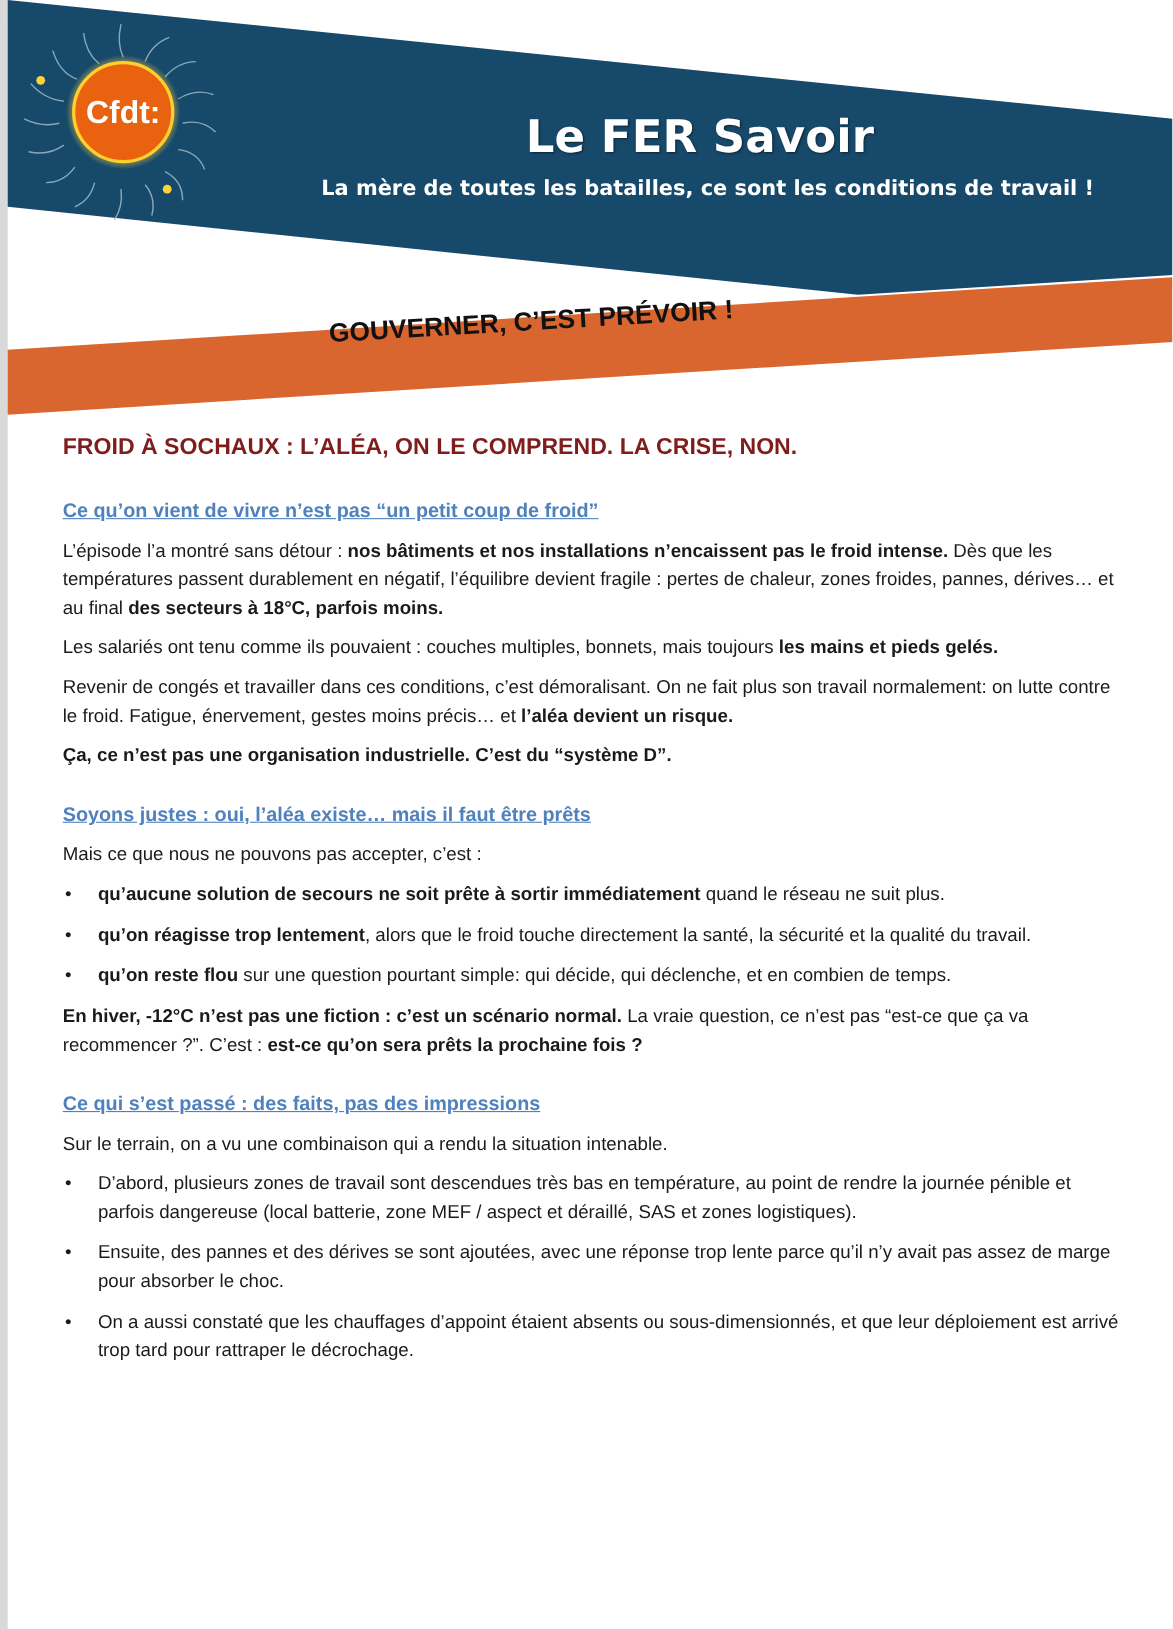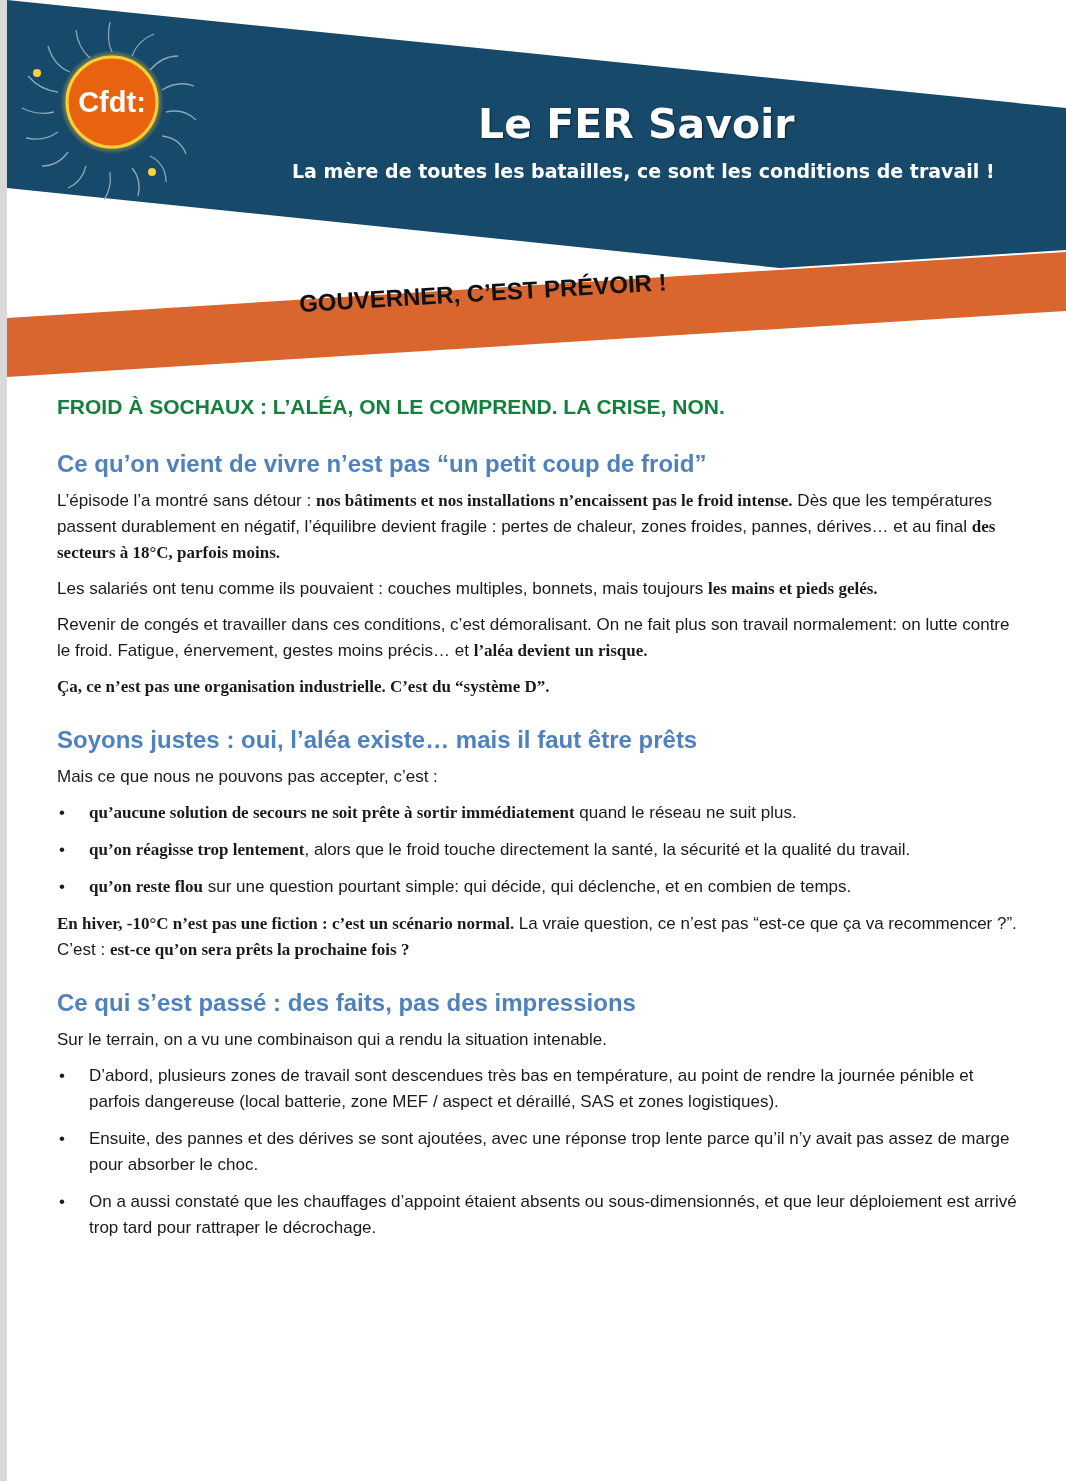--- a/index.html
+++ b/index.html
@@ -9,30 +9,30 @@
   .header-svg { position:absolute; left:0; top:0; }
   .title { position:absolute; left:478px; top:100px; font-family:"DejaVu Sans", sans-serif;
            font-weight:bold; font-size:41px; color:#ffffff; letter-spacing:0px;
            text-shadow:1px 1px 2px rgba(0,0,0,0.5); }
   .subtitle { position:absolute; left:256px; top:160px; font-family:"DejaVu Sans", sans-serif;
               font-weight:bold; font-size:19px; color:#ffffff;margin-left:36px; }
   .banner-text { position:absolute; left:300px; top:290px; font-family:"Liberation Sans", sans-serif;
                  font-weight:bold; font-size:24px; color:#111; transform:rotate(-3.4deg);
                  transform-origin:left bottom; }
   .content { position:absolute; left:57px; top:392px; width:970px; }
-  .h1 { font-family:"Liberation Sans", sans-serif; font-weight:bold; color:#15803d;
+  .h1 { font-family:"Liberation Sans", sans-serif; font-weight:bold; color:#7f1d1d;
         font-size:21px; margin:0 0 28px 0; line-height:30px; }
   .h2 { font-family:"Liberation Sans", sans-serif; font-weight:bold; color:#4f82bd;
-        font-size:24px; margin:0 0 10px 0; line-height:28px; }
+        font-size:18px; margin:0 0 10px 0; line-height:28px;text-decoration:underline; }
   p { margin:0 0 10px 0; font-size:17px; line-height:26px; }
   .section-gap { height:16px; }
   ul { list-style:none; margin:0 0 10px 0; padding:0; }
   li { position:relative; padding-left:32px; font-size:17px; line-height:26px; margin-bottom:11px; }
   li .bullet { position:absolute; left:2px; top:0; font-size:17px; }
-  b { font-weight:bold;font-family:Liberation Serif, serif; }
+  b { font-weight:bold; }
 </style>
 </head>
 <body>
 
 <div class="left-strip"></div>
 
 <svg class="header-svg" width="1066" height="380" viewBox="0 0 1066 380" xmlns="http://www.w3.org/2000/svg">
 
   <polygon points="7,0 1066,108 1066,250 780,268 7,188" fill="#17496a"></polygon>
 
@@ -92,21 +92,21 @@
   <div class="section-gap"></div>
 
   <div class="h2">Soyons justes : oui, l’aléa existe… mais il faut être prêts</div>
   <p>Mais ce que nous ne pouvons pas accepter, c’est :</p>
   <ul>
     <li><span class="bullet">•</span><b>qu’aucune solution de secours ne soit prête à sortir immédiatement</b><span> quand le réseau ne suit plus.</span></li>
     <li><span class="bullet">•</span><b>qu’on réagisse trop lentement</b><span>, alors que le froid touche directement la santé, la sécurité et la qualité du travail.</span></li>
     <li><span class="bullet">•</span><b>qu’on reste flou</b><span> sur une question pourtant simple: qui décide, qui déclenche, et en combien de temps.</span></li>
   </ul>
   <p>
-    <b>En hiver, -10°C n’est pas une fiction : c’est un scénario normal.</b><span> La vraie question, ce n’est pas “est-ce que ça va recommencer ?”. C’est : </span><b>est-ce qu’on sera prêts la prochaine fois ?</b>
+    <b>En hiver, -12°C n’est pas une fiction : c’est un scénario normal.</b><span> La vraie question, ce n’est pas “est-ce que ça va recommencer ?”. C’est : </span><b>est-ce qu’on sera prêts la prochaine fois ?</b>
   </p>
   <div class="section-gap"></div>
 
   <div class="h2">Ce qui s’est passé : des faits, pas des impressions</div>
   <p>Sur le terrain, on a vu une combinaison qui a rendu la situation intenable.</p>
   <ul>
     <li><span class="bullet">•</span><span>D’abord, plusieurs zones de travail sont descendues très bas en température, au point de rendre la journée pénible et parfois dangereuse (local batterie, zone MEF / aspect et déraillé, SAS et zones logistiques).</span></li>
     <li><span class="bullet">•</span><span>Ensuite, des pannes et des dérives se sont ajoutées, avec une réponse trop lente parce qu’il n’y avait pas assez de marge pour absorber le choc.</span></li>
     <li><span class="bullet">•</span><span>On a aussi constaté que les chauffages d’appoint étaient absents ou sous-dimensionnés, et que leur déploiement est arrivé trop tard pour rattraper le décrochage.</span></li>
   </ul>

